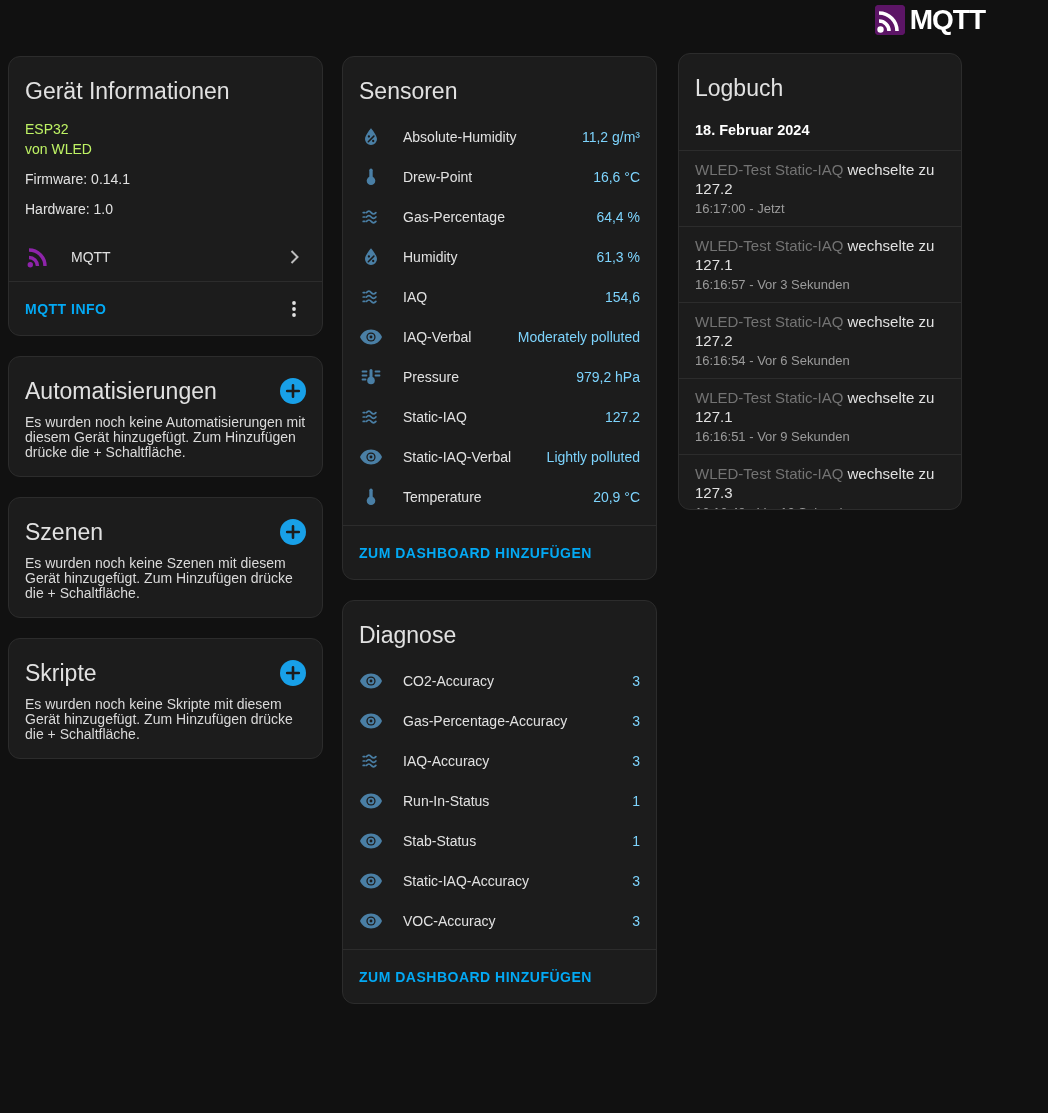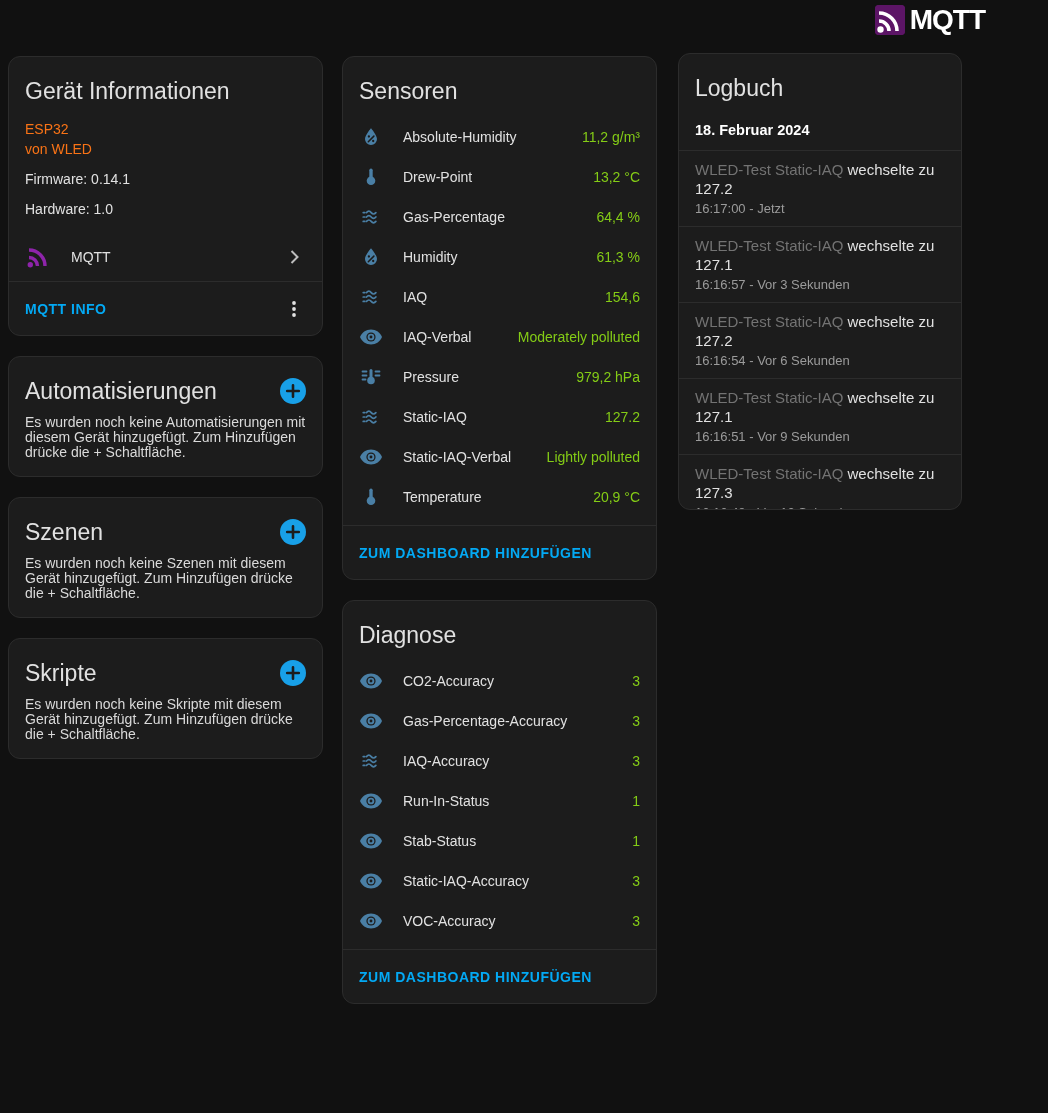--- a/index.html
+++ b/index.html
@@ -23,36 +23,36 @@
   
   .card { background:#1c1c1c; border:1px solid #2c2c2c; border-radius:12px; padding-top:20px; }
   .pad { padding-left:16px; padding-right:16px; }
   .card-title { font-size:23px; font-weight:400; color:#e1e1e1; line-height:28px; }
   .title-row { display:flex; align-items:center; justify-content:space-between; }
   .divider { border-top:1px solid #2c2c2c; margin-top:8px; }
   .card-footer { display:flex; align-items:center; justify-content:space-between; height:53px; padding:0 16px; }
   .action-link { color:#03a9f4; font-size:14px; font-weight:700; letter-spacing:0.5px; cursor:pointer; text-decoration:none; }
 
   
-  .muted { color:#f97316; font-size:14px; line-height:20px; }
+  .muted { color:#bef264; font-size:14px; line-height:20px; }
   .info-line { font-size:14px; line-height:20px; color:#e1e1e1; margin-top:10px; }
   .mqtt-row { display:flex; align-items:center; gap:22px; height:48px; margin-top:14px; cursor:pointer; }
   .mqtt-row .lbl { flex:1; font-size:14px; }
   .icon24 { width:24px; height:24px; flex:0 0 auto; display:inline-flex; }
 
   
   .empty-text { font-size:14px; line-height:15px; color:#dadada; margin-top:10px; padding-bottom:16px; }
   .plus-btn { width:26px; height:26px; border:none; padding:0; background:transparent; cursor:pointer; display:flex; }
 
   
   .rows { margin-top:12px; }
   .erow { display:flex; align-items:center; height:40px; gap:20px; cursor:pointer; }
   .erow .icon { width:24px; height:24px; color:#4a7fa5; flex:0 0 auto; }
   .erow .label { flex:1; font-size:14px; color:#e1e1e1; white-space:nowrap; }
-  .erow .value { font-size:14px; color:#84cc16; text-align:right; white-space:nowrap; }
+  .erow .value { font-size:14px; color:#7dd3fc; text-align:right; white-space:nowrap; }
 
   
   .logbook { height:457px; overflow:hidden; }
   .log-date { font-size:14.5px; font-weight:700; color:#ffffff; margin-top:20px; padding-bottom:12px; }
   .log-entries { }
   .log-entry { border-top:1px solid #2c2c2c; padding:9px 16px 10px; cursor:pointer; }
   .log-line1 { font-size:15px; line-height:19px; }
   .log-entity { color:#737373; cursor:pointer; }
   .log-msg { color:#e1e1e1; }
   .log-time { font-size:13px; color:#9b9b9b; margin-top:3px; }
@@ -187,21 +187,21 @@
           </div>
 
           <div class="erow">
             <span class="icon">
   <svg viewBox="0 0 24 24" width="24" height="24">
                 <rect x="10.3" y="3.5" width="3.4" height="10" rx="1.7" fill="currentColor"></rect>
                 <circle cx="12" cy="15.8" r="4.3" fill="currentColor"></circle>
               </svg>
 </span>
             <span class="label">Drew-Point</span>
-            <span class="value">13,2 °C</span>
+            <span class="value">16,6 °C</span>
           </div>
 
           <div class="erow">
             <span class="icon">
   <svg viewBox="0 0 24 24" width="24" height="24" fill="none" stroke="currentColor" stroke-width="1.7" stroke-linecap="round">
                 <path d="M7.5 7.6q2.4-2.8 4.7 0t4.7 0"></path>
                 <path d="M7.5 12q2.4-2.8 4.7 0t4.7 0"></path>
                 <path d="M7.5 16.4q2.4-2.8 4.7 0t4.7 0"></path>
                 <path d="M4.2 7.6h1.7M4.2 12h1.7M4.2 16.4h1.7"></path>
               </svg>

